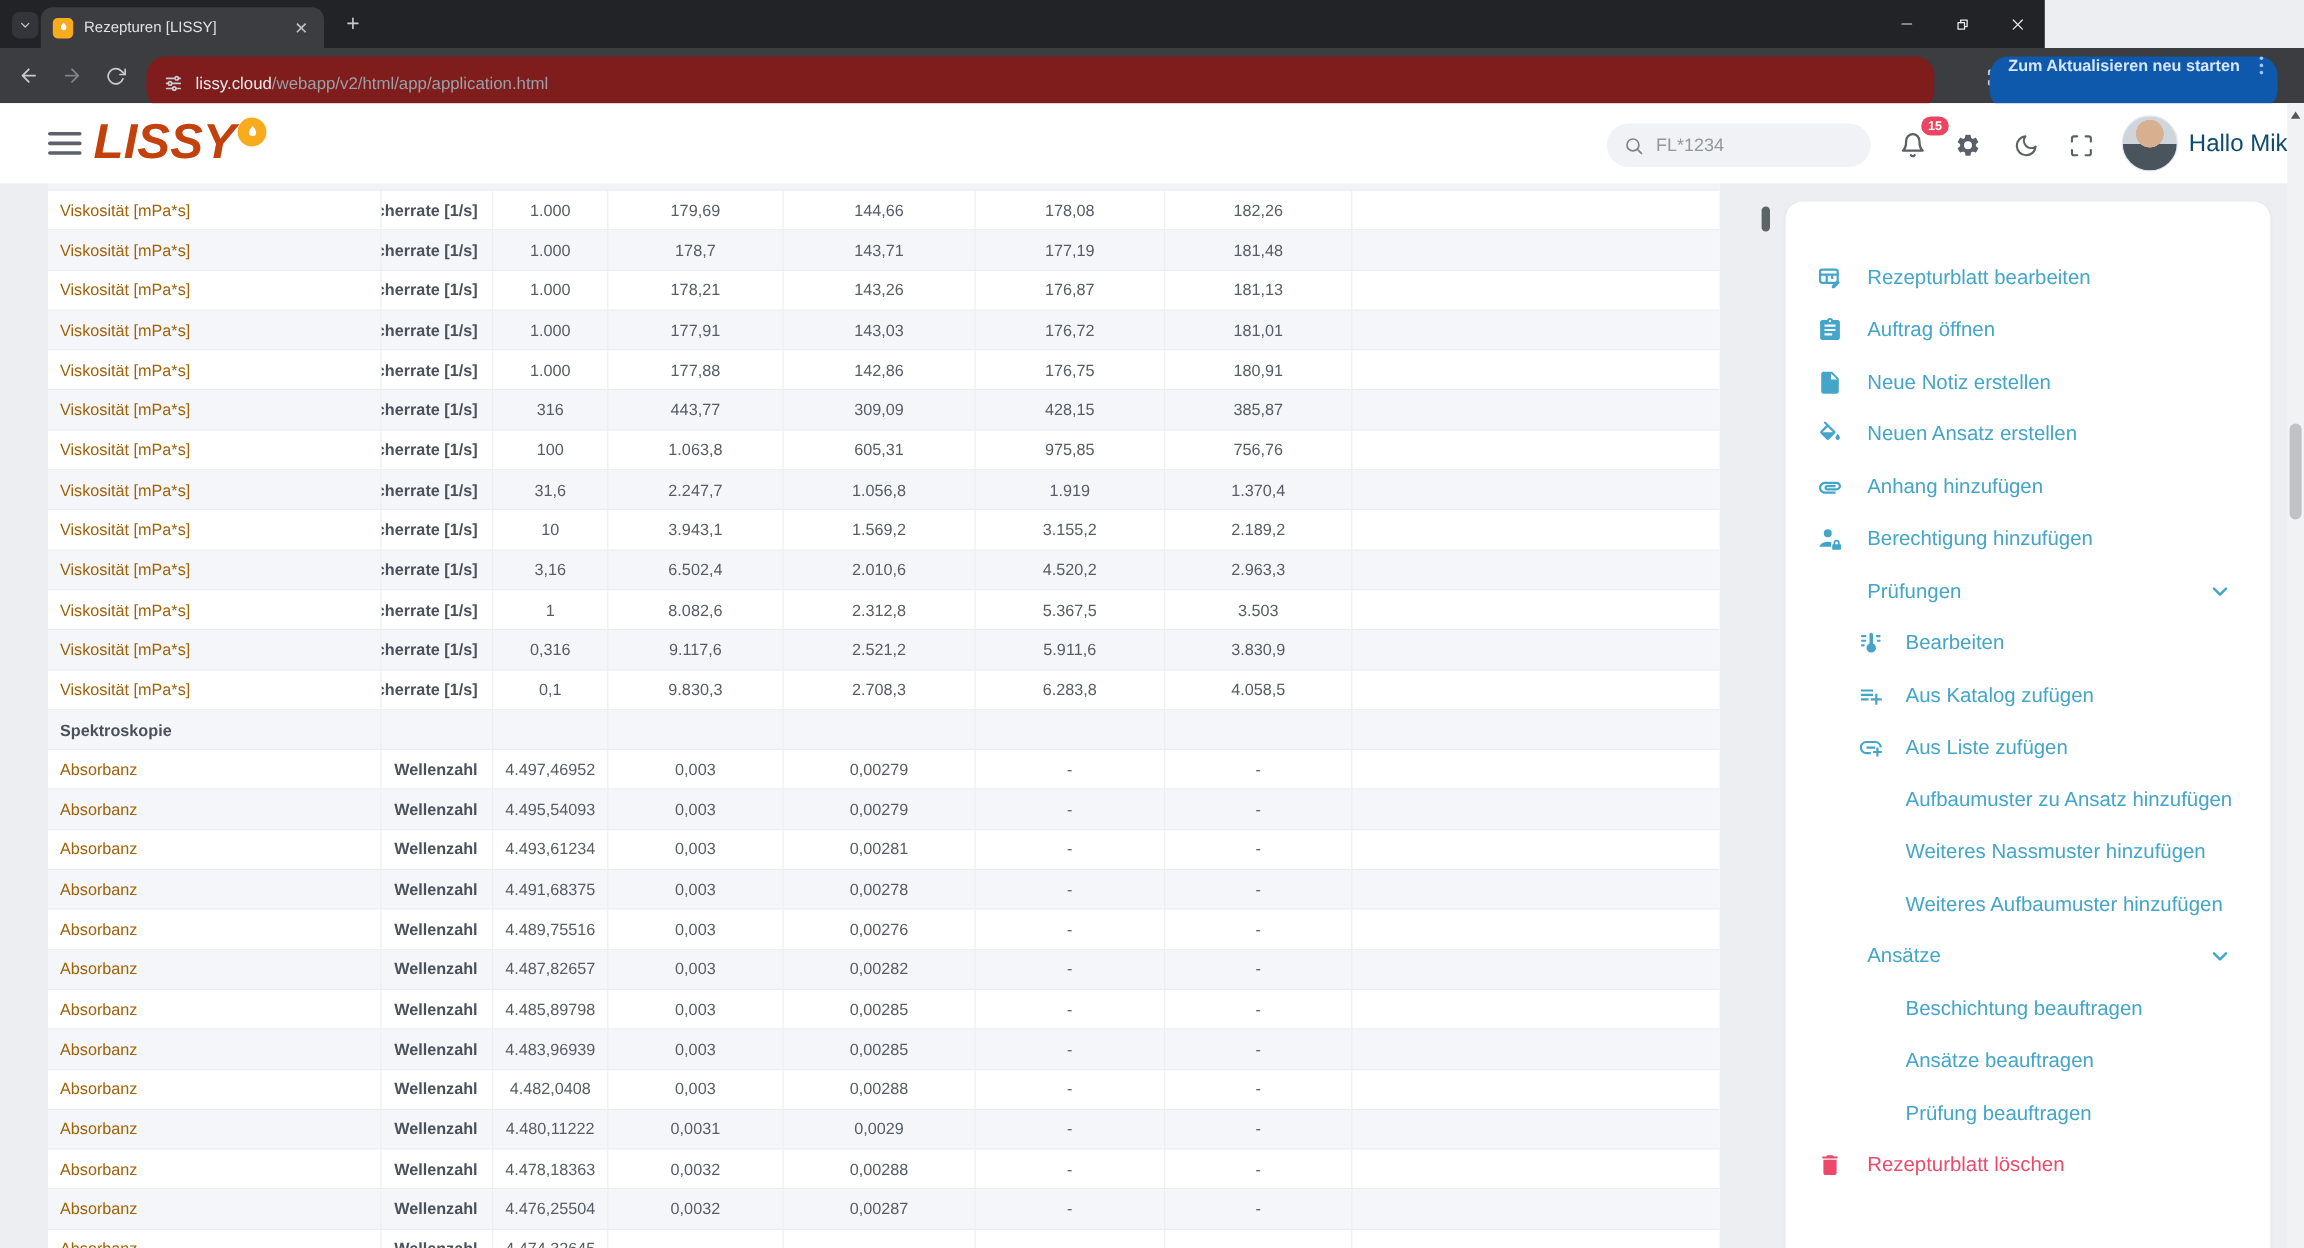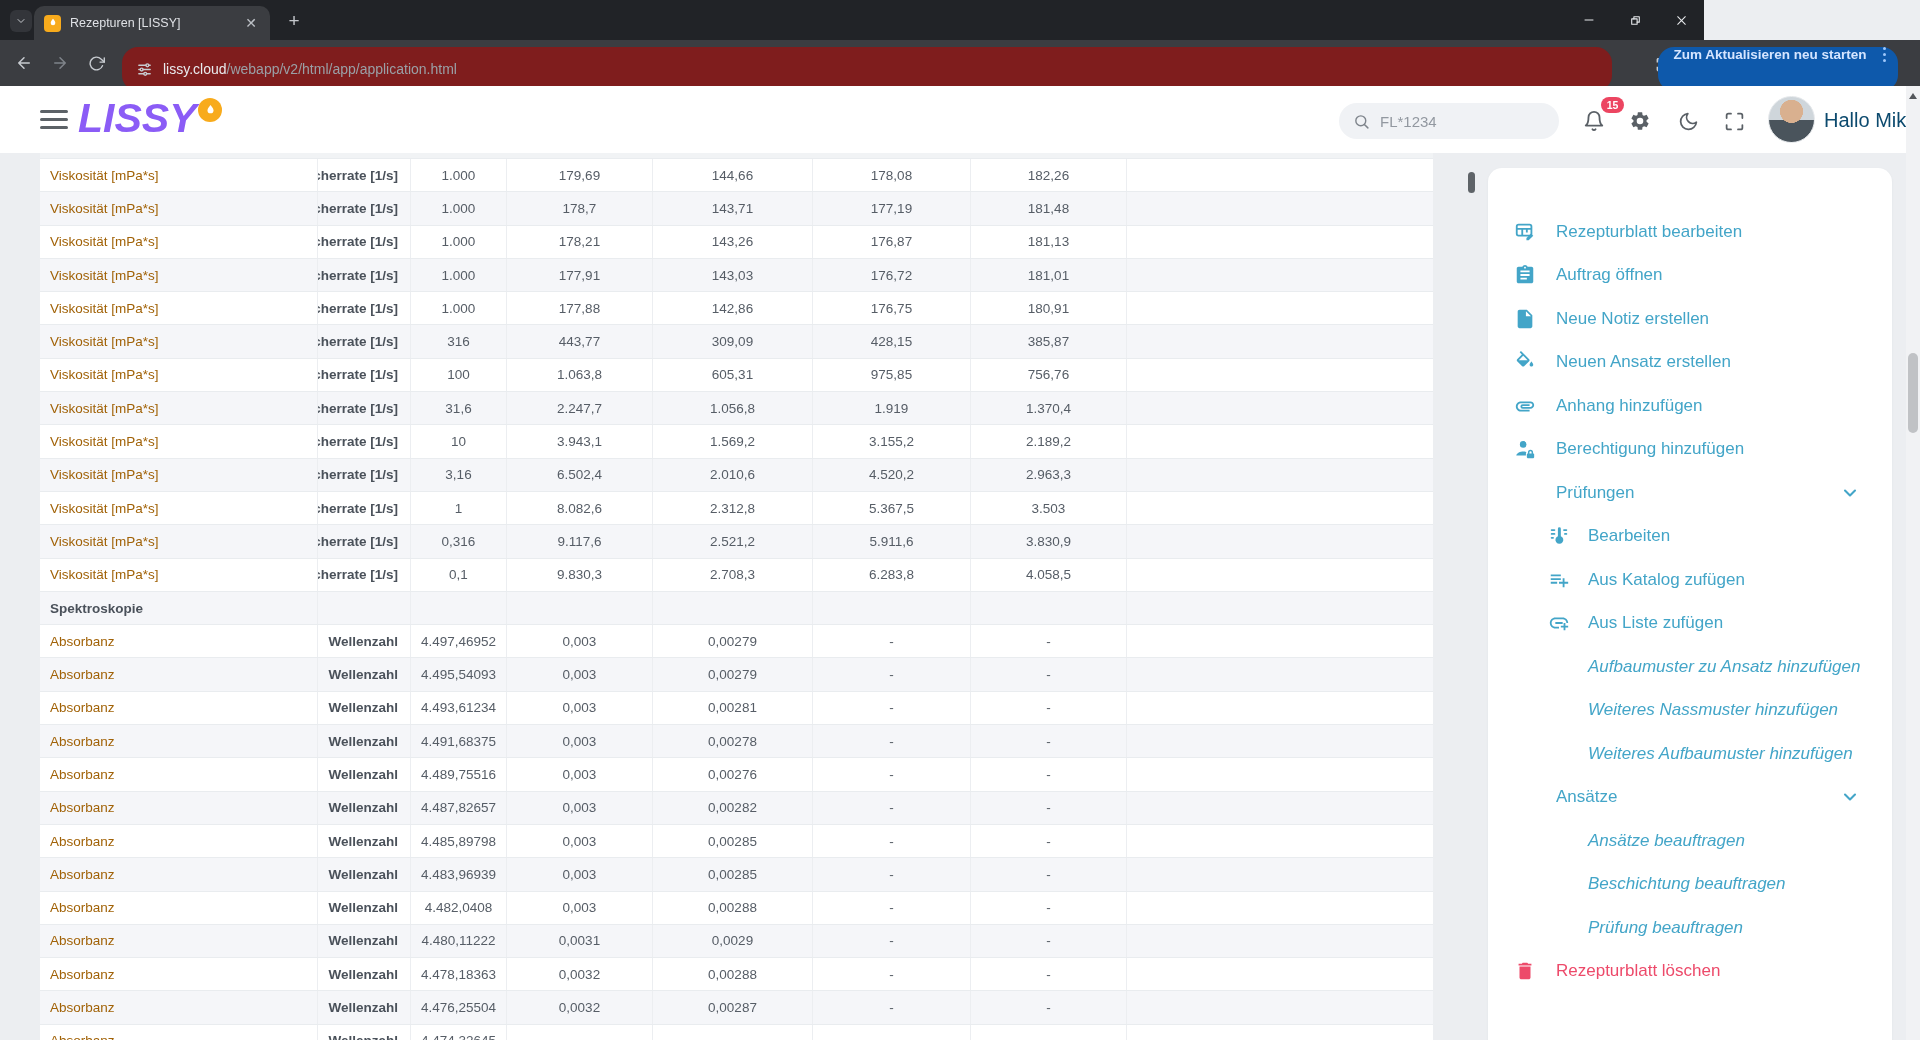--- a/index.html
+++ b/index.html
@@ -39,21 +39,21 @@
   .updatepill .lbl { color:#d5e5ff; font-size:13.5px; font-weight:bold; white-space:nowrap; }
   .kebab { display:flex; flex-direction:column; gap:2.5px; margin-left:12px; padding:0 4px; }
   .kebab i { width:3.4px; height:3.4px; border-radius:50%; background:#9ec7fb; }
 
   
   .appheader { position:absolute; left:0; top:86px; width:1920px; height:67px; background:#ffffff; }
   .hamburger { position:absolute; left:40px; top:21px; width:28px; height:24px; display:flex;
                flex-direction:column; justify-content:center; gap:5px; }
   .hamburger i { display:block; height:3px; border-radius:2px; background:#5c6267; }
   .logo { position:absolute; left:78px; top:10px; display:flex; align-items:flex-start; }
-  .logo-text { font-size:41px; font-weight:bold; font-style:italic; color:#8b5cf6; letter-spacing:0px; line-height:44px; }
+  .logo-text { font-size:41px; font-weight:bold; font-style:italic; color:#c2410c; letter-spacing:0px; line-height:44px; }
   .logo-drop { width:24px; height:24px; border-radius:50%; background:#f8ab1c; margin:2px 0 0 2px;
                display:flex; align-items:center; justify-content:center; }
   .searchpill { position:absolute; left:1339px; top:17px; width:220px; height:36px; border-radius:18px;
                 background:#f0f2f5; display:flex; align-items:center; padding:0 14px; }
   .searchpill .q { font-size:15px; color:#9298a0; margin-left:10px; }
   .hicon { position:absolute; top:23px; width:24px; height:24px; color:#5a6066; display:flex;
            align-items:center; justify-content:center; }
   .badge { position:absolute; left:1601px; top:11px; min-width:23px; height:16px; border-radius:9px;
            background:#ec4561; color:#fff; font-size:10.5px; font-weight:bold; display:flex;
            align-items:center; justify-content:center; padding:0 5px; }
@@ -90,21 +90,21 @@
   .sidebar-card { position:absolute; left:1488px; top:15px; width:404px; height:872px; background:#fff;
                   border-radius:14px 14px 0 0; box-shadow:0 1px 3px rgba(40,50,60,.05); padding-top:42px; }
   .sb-item { position:relative; height:43.5px; display:flex; align-items:center; font-size:17px;
              color:#43a5c8; cursor:pointer; }
   .sb-ic { position:absolute; left:26px; width:22px; height:22px; display:flex; align-items:center;
            justify-content:center; }
   .sb-ic svg { width:22px; height:22px; }
   .t-action .sb-label, .t-group .sb-label, .t-danger .sb-label { margin-left:68px; }
   .t-sub .sb-ic { left:60px; }
   .t-sub .sb-label { margin-left:100px; }
-  .t-subplain .sb-label { margin-left:100px;font-style:italic; }
+  .t-subplain .sb-label { margin-left:100px; }
   .t-danger { color:#ed4a6a; }
   .sb-chev { position:absolute; right:32px; width:20px; height:20px; color:#43a5c8; }
 
   .browser-scrollbar { position:absolute; right:0; top:86px; width:14px; height:954px; background:#f1f2f4; }
   .sb-up { position:absolute; top:7px; left:3px; width:0; height:0; border-left:4px solid transparent;
            border-right:4px solid transparent; border-bottom:6px solid #54575b; }
   .sb-thumb { position:absolute; top:267px; left:2px; width:10px; height:80px; border-radius:5px; background:#c0c2c5; }
 
   svg.s { fill:none; stroke:currentColor; stroke-width:2; stroke-linecap:round; stroke-linejoin:round; }
 </style>
@@ -613,24 +613,24 @@
       <div class="sb-item t-subplain">
         <span class="sb-label">Weiteres Aufbaumuster hinzufügen</span>
       </div>
       <div class="sb-item t-group">
         <span class="sb-label">Ansätze</span>
         <span class="sb-chev"><svg class="s" width="20" height="20" viewBox="0 0 24 24" style="stroke-width:2.5">
             <path d="M6 9l6 6 6-6"></path>
           </svg></span>
       </div>
       <div class="sb-item t-subplain">
+        <span class="sb-label">Beschichtung beauftragen</span>
+      </div>
+      <div class="sb-item t-subplain">
         <span class="sb-label">Ansätze beauftragen</span>
-      </div>
-      <div class="sb-item t-subplain">
-        <span class="sb-label">Beschichtung beauftragen</span>
       </div>
       <div class="sb-item t-subplain">
         <span class="sb-label">Prüfung beauftragen</span>
       </div>
       <div class="sb-item t-danger">
         <span class="sb-ic">
           <svg viewBox="0 0 24 24" fill="currentColor">
             <path d="M6 19c0 1.1.9 2 2 2h8c1.1 0 2-.9 2-2V7H6v12zM19 4h-3.5l-1-1h-5l-1 1H5v2h14V4z"></path>
           </svg>
         </span>

